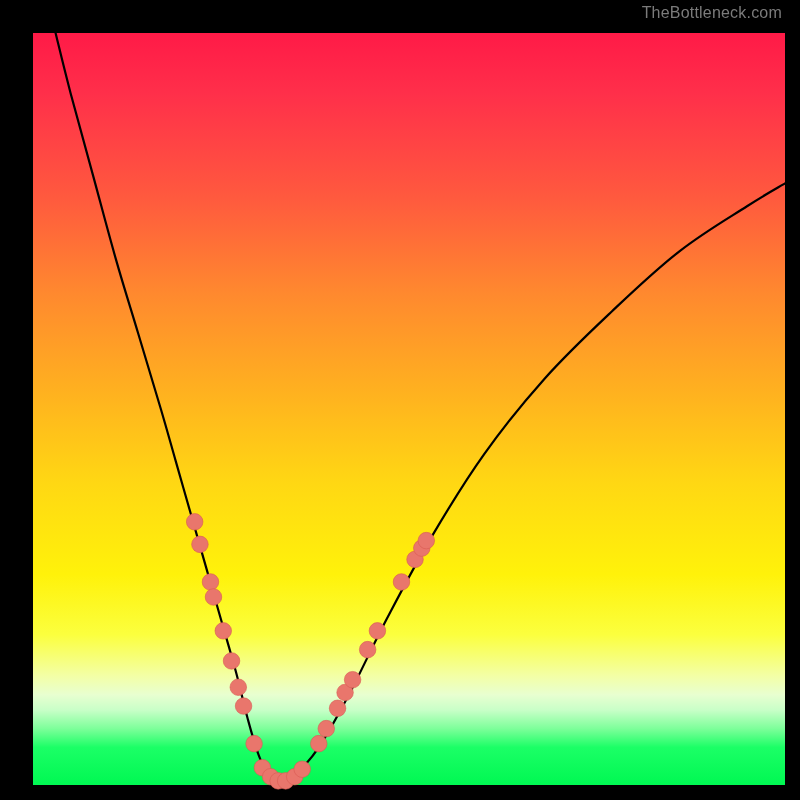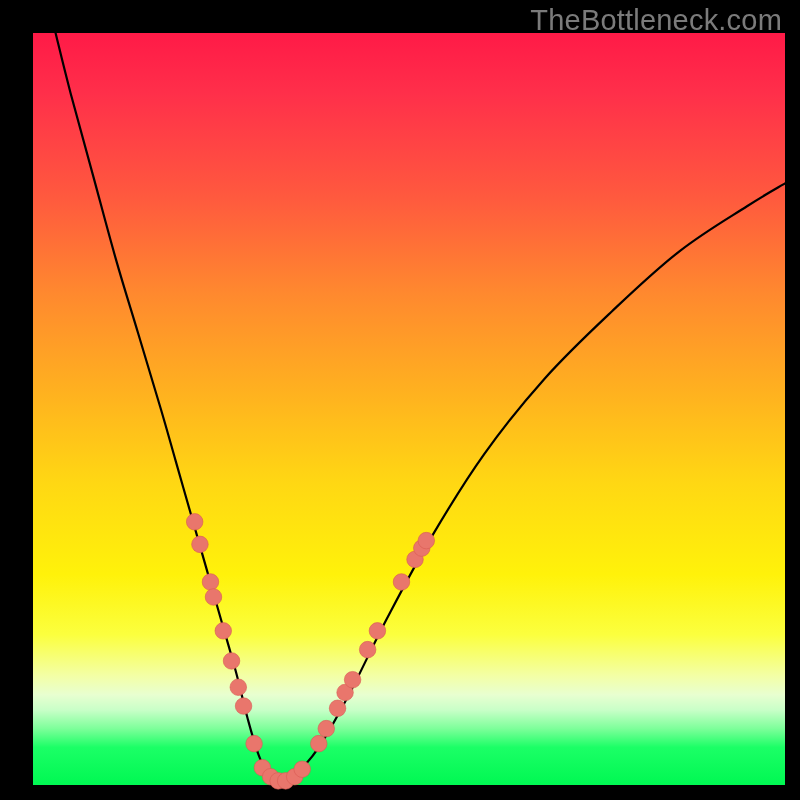--- a/index.html
+++ b/index.html
@@ -40,21 +40,21 @@
       #7dff9a 92.5%,
       #1bff66 95%,
       #00f852 100%
     );
   }
   .watermark {
     position: absolute;
     top: 4px;
     right: 18px;
     color: #7b7b7b;
-    font-size: 29px;
+    font-size: 16px;
     font-weight: 400;
     letter-spacing: 0.2px;
   }
   svg.curve {
     position: absolute;
     left: 0;
     top: 0;
     width: 752px;
     height: 752px;
     overflow: visible;

